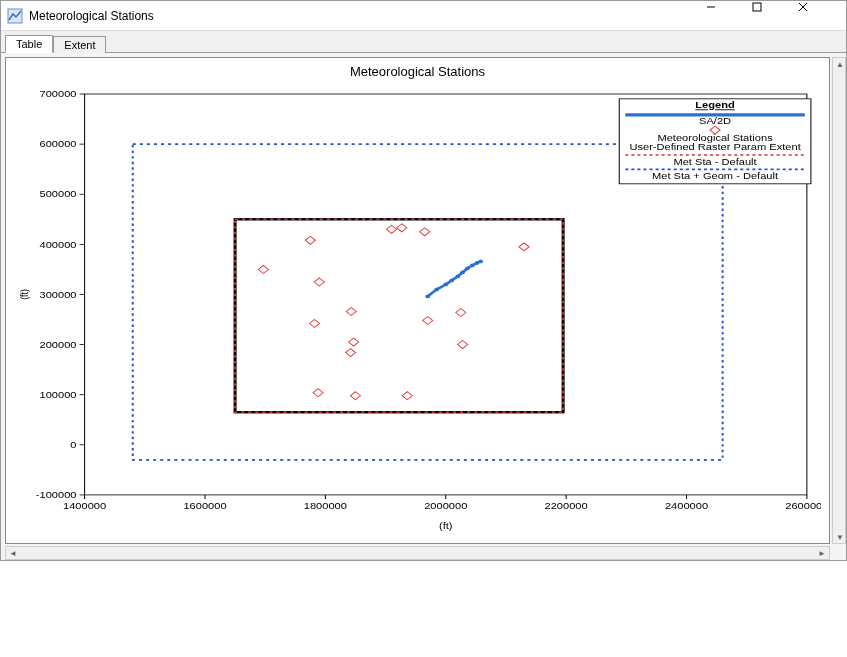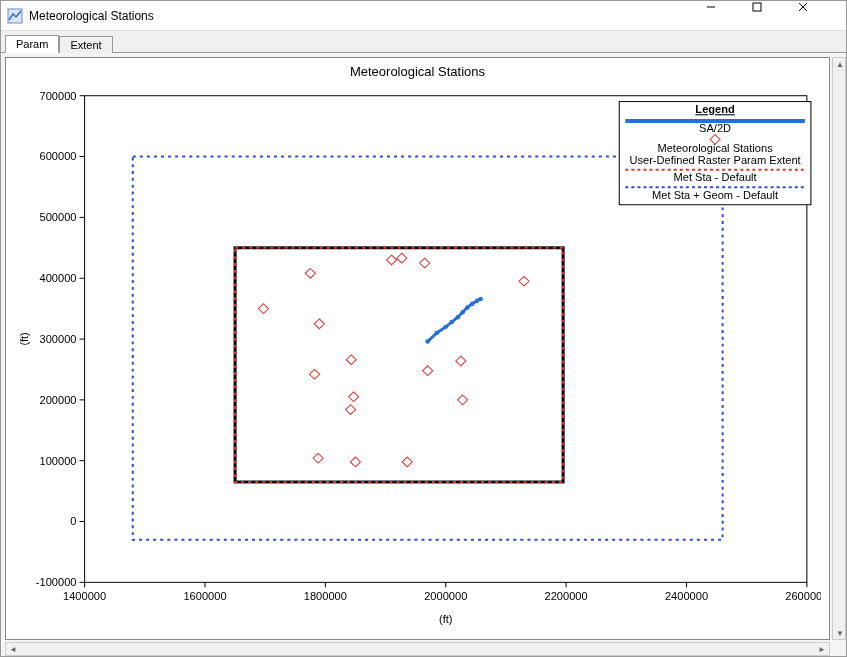--- a/index.html
+++ b/index.html
@@ -1,17 +1,17 @@
 <!DOCTYPE html>
 <html><head>
 <meta charset="utf-8">
 <style>
   * { box-sizing: border-box; }
   html, body { margin: 0; padding: 0; font-family: "Segoe UI", Tahoma, sans-serif; font-size: 12px; background: #fff; }
-  .window { width: 847px; height: 657px; border: 1px solid #999; background: #3b82f6; display: flex; flex-direction: column; }
+  .window { width: 847px; height: 561px; border: 1px solid #999; background: #3b82f6; display: flex; flex-direction: column; }
   .titlebar { height: 30px; display: flex; align-items: center; padding: 0 2px 0 6px; background: #fff; border-bottom: 1px solid #ddd; }
   .titlebar .icon { width: 16px; height: 16px; margin-right: 6px; display: inline-flex; align-items: center; justify-content: center; }
   .titlebar .title { flex: 1; }
   .titlebar .controls { display: flex; }
   .titlebar .ctrl { width: 46px; height: 28px; display: flex; align-items: center; justify-content: center; }
   .tabs { height: 22px; display: flex; align-items: flex-end; background: #f0f0f0; border-bottom: 1px solid #999; padding-left: 4px; }
   .tab { padding: 2px 10px; border: 1px solid #999; border-bottom: none; margin-right: 0px; background: #f0f0f0; font-size: 11px; position: relative; top: 1px; }
   .tab.active { background: #fff; border-bottom: 1px solid #fff; }
   .content { flex: 1; position: relative; background: #f4f4f4; padding: 4px; }
   .chart-frame { position: absolute; inset: 4px 16px 16px 4px; background: #fff; border: 1px solid #888; }
@@ -51,21 +51,21 @@
       <div class="ctrl">
         <svg width="10" height="10">
             <line x1="1" y1="1" x2="9" y2="9" stroke="#000"></line>
             <line x1="9" y1="1" x2="1" y2="9" stroke="#000"></line>
           </svg>
       </div>
     </div>
   </div>
 
   <div class="tabs">
-    <div class="tab active">Param</div>
+    <div class="tab active">Table</div>
     <div class="tab">Extent</div>
   </div>
 
   <div class="content">
     <div class="chart-frame">
       <div class="chart-title">Meteorological Stations</div>
       <div class="svg-wrap">
         <svg id="chart-svg" viewBox="0 0 800 560" preserveAspectRatio="none">
             <rect x="70" y="10" width="716" height="500" fill="none" stroke="#000" stroke-width="1"></rect>
             <line x1="70" y1="510" x2="70" y2="515" stroke="#000"></line>

